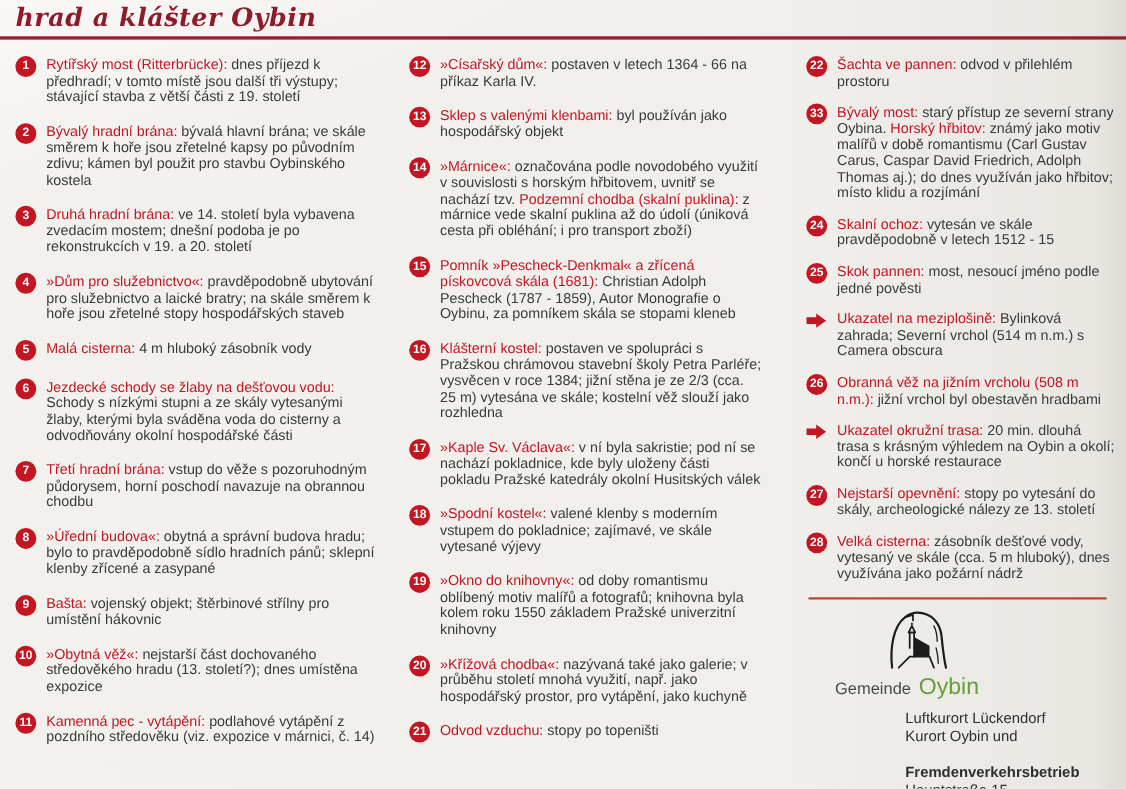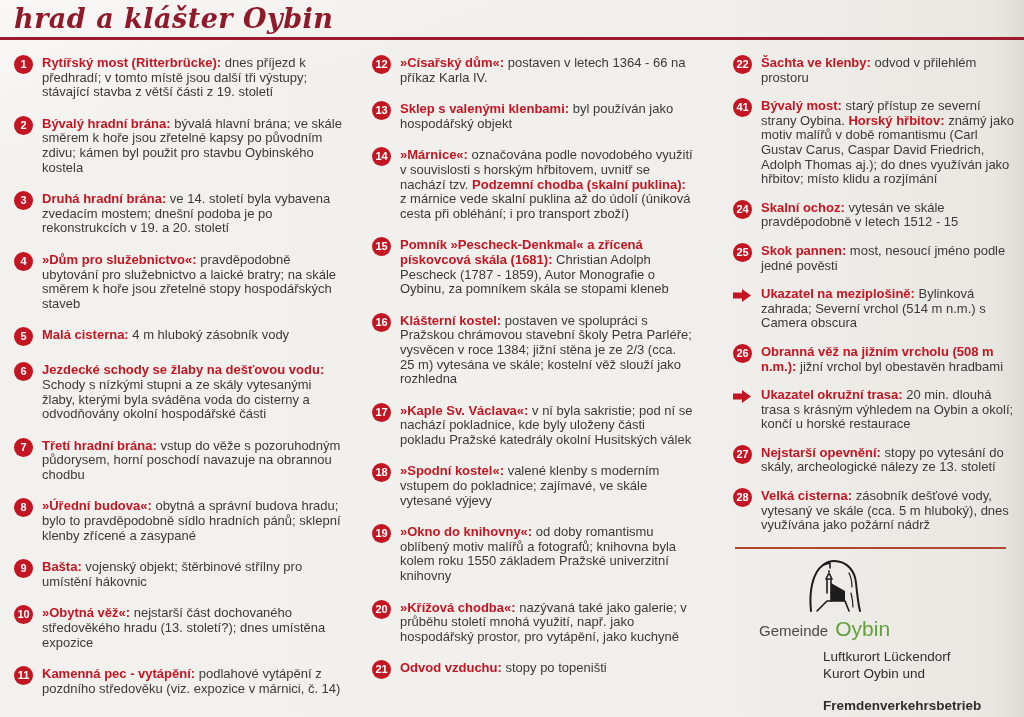--- a/index.html
+++ b/index.html
@@ -14,21 +14,21 @@
     color:#3a3a3a;
     overflow:hidden;
     box-sizing:border-box;
   }
   
   .hdr{padding:5px 0 0 14px;}
   .hdr-title{
     font-family:"DejaVu Serif", serif;
     font-style:italic;
     font-weight:bold;
-    font-size:27px;
+    font-size:23px;
     letter-spacing:.5px;
     color:#8e1a2a;
     line-height:1;
   }
   .hdr-rule{height:3px;background:#9c1b2e;margin-top:5px;width:1024px;margin-left:-14px;}
   
   .content{display:flex;padding:16px 0 0 14px;box-sizing:border-box;}
   .col{box-sizing:border-box;}
   .col1{width:332px;margin-right:26px;}
   .col2{width:322px;margin-right:39px;}
@@ -36,21 +36,21 @@
   .item{display:flex;align-items:flex-start;margin-bottom:17px;}
   .col3 .item{margin-bottom:14px;justify-content:space-between;}
   .badge{
     flex:0 0 19px;width:19px;height:19px;border-radius:50%;
     background:#c31622;color:#fff;
     font-size:11px;font-weight:bold;line-height:19px;text-align:center;
     margin-right:9px;margin-top:-1px;
   }
   .arrowbox{flex:0 0 19px;margin-right:9px;margin-top:1px;}
   .txt{font-size:13px;line-height:14.6px;}
-  .lead{color:#c31622;font-weight:bold;}
+  .lead{color:#c31622;font-weight:normal;}
   
   .footer{margin-top:4px;}
   .footer-rule{height:2px;background:#b5452f;margin:0 8px 10px 2px;}
   .logo{display:block;margin:0 0 2px 70px;}
   .gemeinde-row{padding-left:26px;white-space:nowrap;}
   .gemeinde-label{font-size:15px;color:#4a4a4a;}
   .gemeinde-name{font-size:21px;color:#64a03c;margin-left:7px;}
   .addr{margin-left:90px;font-size:13.5px;line-height:17px;color:#2e2e2e;margin-top:7px;}
   .addr .dept{font-weight:bold;margin-top:15px;}
 </style>
@@ -154,24 +154,24 @@
           <div class="item">
             <span class="badge">21</span>
             <div class="txt"><span class="lead">Odvod vzduchu:</span><span> stopy po topeništi</span></div>
           </div>
         </div>
       </div>
     <div class="col col3">
       <div class="items">
           <div class="item">
             <span class="badge">22</span>
-            <div class="txt"><span class="lead">Šachta ve klenby:</span><span> odvod v přilehlém prostoru</span></div>
-          </div>
-          <div class="item">
-            <span class="badge">41</span>
+            <div class="txt"><span class="lead">Šachta ve pannen:</span><span> odvod v přilehlém prostoru</span></div>
+          </div>
+          <div class="item">
+            <span class="badge">33</span>
             <div class="txt"><span class="lead">Bývalý most:</span><span> starý přístup ze severní strany Oybina. </span><span class="lead">Horský hřbitov:</span><span> známý jako motiv malířů v době romantismu (Carl Gustav Carus, Caspar David Friedrich, Adolph Thomas aj.); do dnes využíván jako hřbitov; místo klidu a rozjímání</span></div>
           </div>
           <div class="item">
             <span class="badge">24</span>
             <div class="txt"><span class="lead">Skalní ochoz:</span><span> vytesán ve skále pravděpodobně v letech 1512 - 15</span></div>
           </div>
           <div class="item">
             <span class="badge">25</span>
             <div class="txt"><span class="lead">Skok pannen:</span><span> most, nesoucí jméno podle jedné pověsti</span></div>
           </div>

